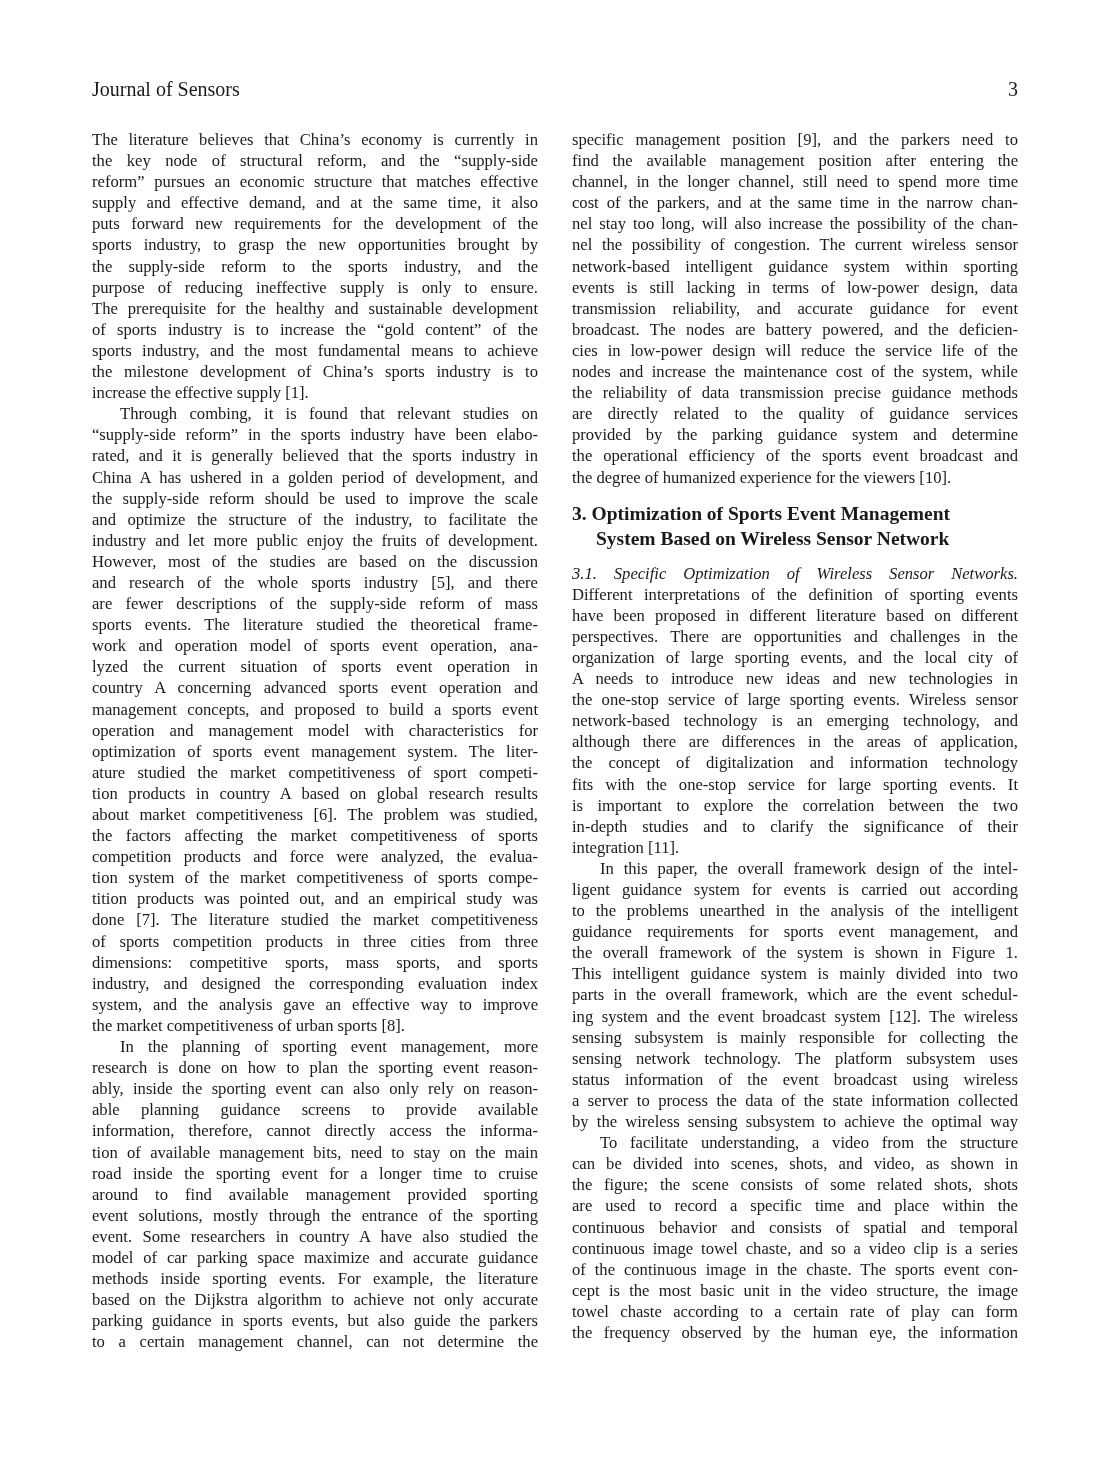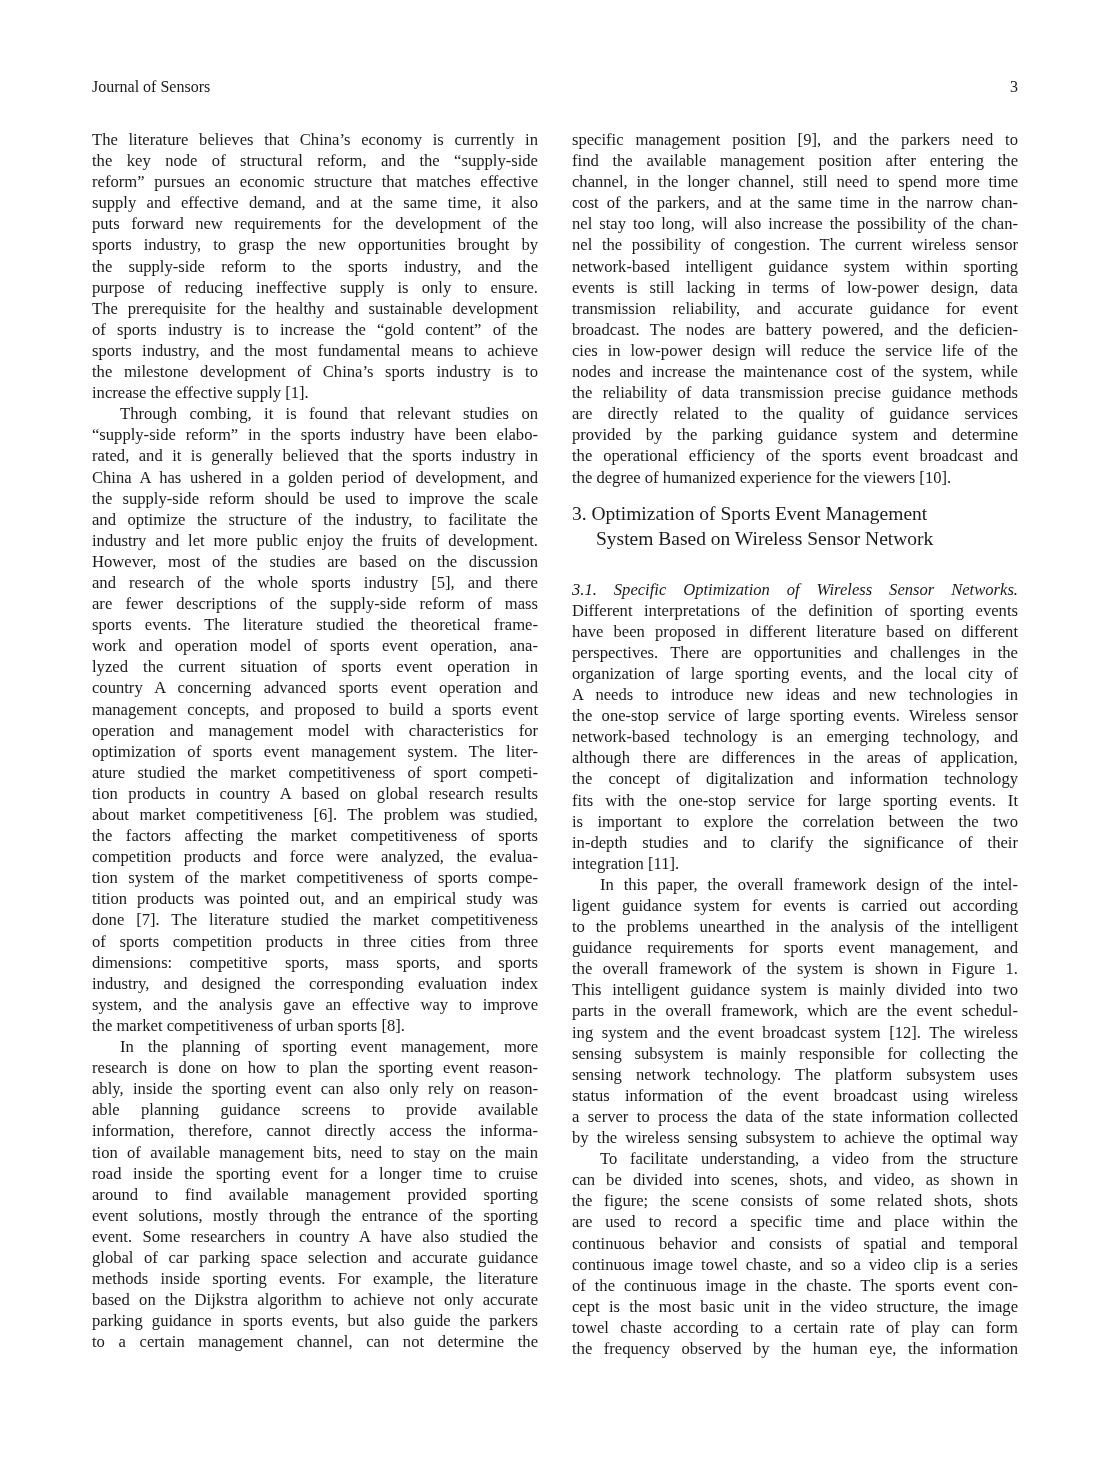--- a/index.html
+++ b/index.html
@@ -1,29 +1,29 @@
 <!DOCTYPE html>
 <html><head>
 <meta charset="utf-8">
 <style>
   html, body { margin:0; padding:0; background:#ffffff; }
   body { width:1111px; height:1481px; position:relative; overflow:hidden;
          font-family:"Liberation Serif","DejaVu Serif",serif; color:#1a1a1a; }
   .running-head { position:absolute; top:78px; left:92px; width:926px; height:22px;
-                  font-size:16px; }
+                  font-size:20px; }
   .running-head .journal { position:absolute; left:0; top:0; }
   .running-head .pageno { position:absolute; right:0; top:0; }
   .col { position:absolute; top:129px; width:446px; font-size:16.6px; }
   .col.left { left:92px; }
   .col.right { left:572px; }
   .ln { height:21.1px; line-height:21.1px; white-space:nowrap; text-align:justify;
         text-align-last:justify; overflow:hidden; }
   .ln.last { text-align-last:left; }
   .ln.indent { padding-left:28px; }
-  .heading { font-weight:normal; font-size:19.5px; line-height:25px; margin-top:13px; margin-bottom:28px; }
+  .heading { font-weight:bold; font-size:19.5px; line-height:25px; margin-top:13px; margin-bottom:12px; }
   .heading .hl { white-space:nowrap; }
   .heading .hl.cont { padding-left:24px; }
   .sub-it { font-style:italic; }
 </style>
 </head>
 <body>
 
 <div class="running-head">
   <span class="journal">Journal of Sensors</span>
   <span class="pageno">3</span>
@@ -76,21 +76,21 @@
     <div class="ln indent">In the planning of sporting event management, more</div>
     <div class="ln">research is done on how to plan the sporting event reason-</div>
     <div class="ln">ably, inside the sporting event can also only rely on reason-</div>
     <div class="ln">able planning guidance screens to provide available</div>
     <div class="ln">information, therefore, cannot directly access the informa-</div>
     <div class="ln">tion of available management bits, need to stay on the main</div>
     <div class="ln">road inside the sporting event for a longer time to cruise</div>
     <div class="ln">around to find available management provided sporting</div>
     <div class="ln">event solutions, mostly through the entrance of the sporting</div>
     <div class="ln">event. Some researchers in country A have also studied the</div>
-    <div class="ln">global of car parking space selection and accurate guidance</div>
+    <div class="ln">model of car parking space maximize and accurate guidance</div>
     <div class="ln">methods inside sporting events. For example, the literature</div>
     <div class="ln">based on the Dijkstra algorithm to achieve not only accurate</div>
     <div class="ln">parking guidance in sports events, but also guide the parkers</div>
     <div class="ln">to a certain management channel, can not determine the</div>
   </div>
 
 <div class="col right">
   <div id="right-before">
       <div class="ln">specific management position [9], and the parkers need to</div>
       <div class="ln">find the available management position after entering the</div>

